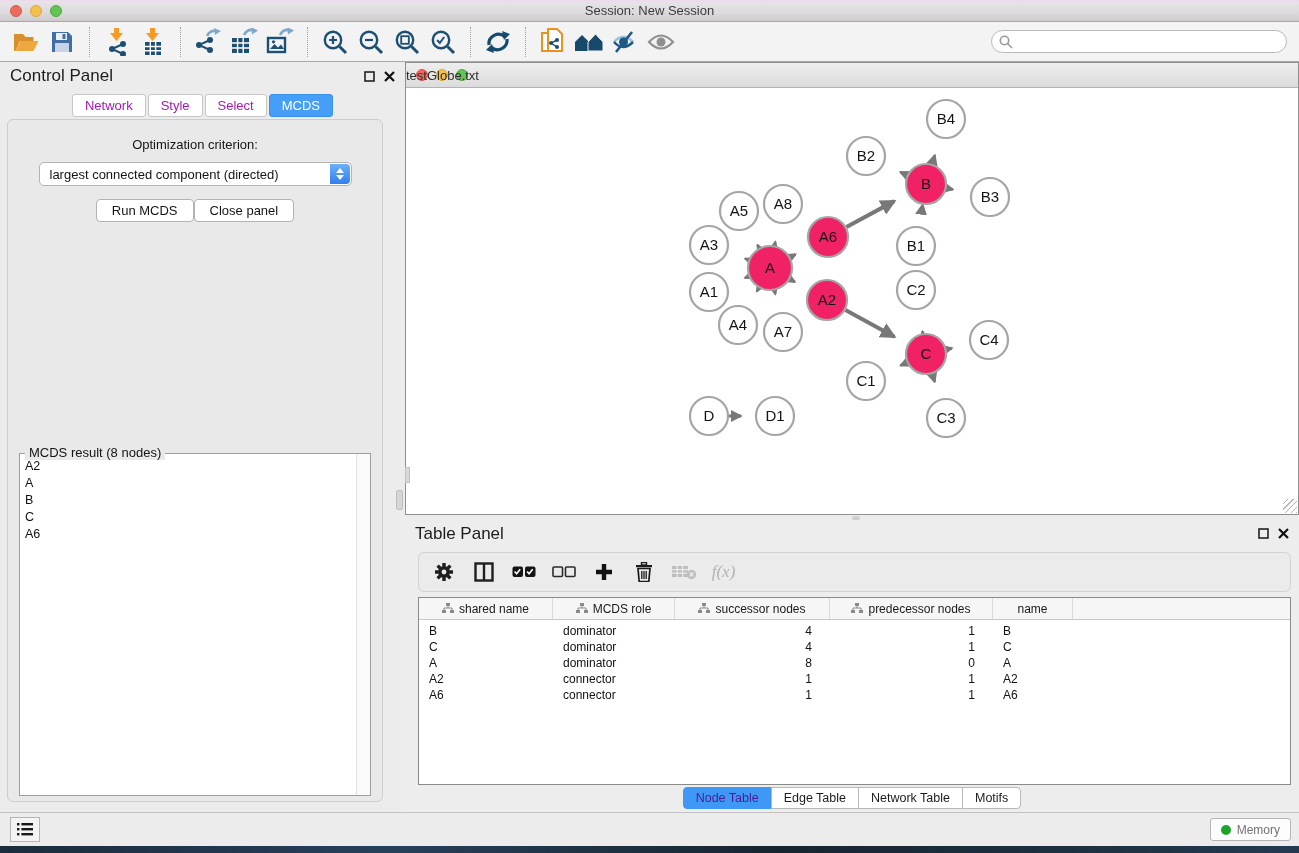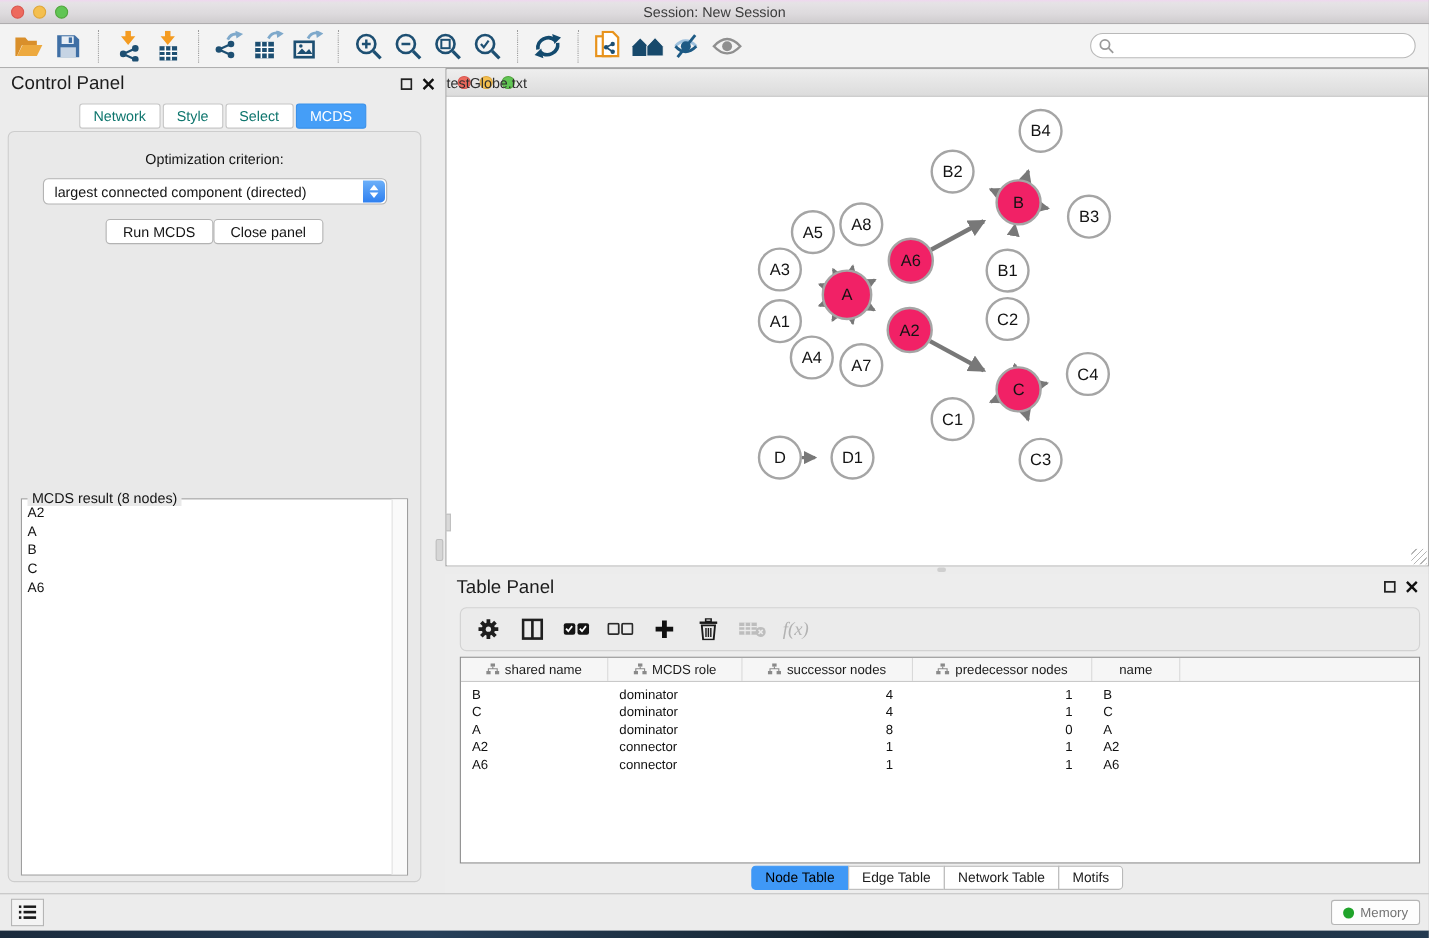--- a/index.html
+++ b/index.html
@@ -28,21 +28,21 @@
     padding:0 8px 0 26px;font-size:12px;background:#fff;outline:none;}
   .search-wrap svg{position:absolute;left:8px;top:5px;}
 
   
   .dock{position:absolute;left:0;top:62px;width:405px;height:750px;background:#ececec;}
   .dock-header{height:28px;display:flex;align-items:center;padding:0 10px;}
   .dock-title{font-size:17px;color:#1c1c1c;}
   .dock-icons{margin-left:auto;display:flex;gap:9px;align-items:center;}
   .cp-tabs{display:flex;justify-content:center;gap:2px;margin:4px 0 6px 0;}
   .cp-tab{background:#fff;border:1px solid #c6c6c6;border-radius:3px;padding:3px 12px;
-    font-size:13px;color:#0f766e;}
+    font-size:13px;color:#a21caf;}
   .cp-tab.selected{background:#459ef7;border-color:#3b91ea;color:#fff;}
   .cp-body{position:absolute;top:57px;left:7px;width:376px;bottom:10px;
     background:#e9e9e9;border:1px solid #cdcdcd;border-radius:6px;}
   .opt-label{text-align:center;font-size:13px;color:#141414;margin-top:17px;}
   .dropdown{position:relative;margin:10px auto 0 auto;width:313px;height:24px;background:#fff;
     border:1px solid #b3b3b3;border-radius:5px;display:flex;align-items:center;
     padding-left:10px;font-size:13px;color:#141414;}
   .dd-stepper{position:absolute;right:1px;top:1px;bottom:1px;width:20px;border-radius:0 4px 4px 0;
     background:linear-gradient(#6cb0f9,#2f80f0);display:flex;flex-direction:column;
     align-items:center;justify-content:center;gap:2px;}
@@ -91,21 +91,21 @@
   .gh-cell{display:flex;align-items:center;justify-content:center;gap:5px;font-size:12px;
     color:#1a1a1a;border-right:1px solid #d9d9d9;height:100%;}
   .grid-row{display:flex;height:16px;}
   .gr-cell{font-size:12px;color:#111;line-height:16px;white-space:nowrap;overflow:hidden;}
   .grid-body{padding-top:3px;}
   .bt-tabs{position:absolute;bottom:3px;left:0;right:0;display:flex;justify-content:center;}
   .bt-tab{background:#fff;border:1px solid #b9b9b9;margin-left:-1px;padding:3px 12px;
     font-size:12.5px;color:#1c1c1c;}
   .bt-tab:first-child{border-radius:4px 0 0 4px;margin-left:0;}
   .bt-tab:last-child{border-radius:0 4px 4px 0;}
-  .bt-tab.selected{background:#3f98f6;border-color:#3f98f6;color:#000000;text-align:right;}
+  .bt-tab.selected{background:#3f98f6;border-color:#3f98f6;color:#4c1d95;text-align:right;}
 
   
   .statusbar{position:absolute;left:0;top:812px;width:1299px;height:34px;background:#ececec;
     border-top:1px solid #c2c2c2;display:flex;align-items:center;}
   .sb-listbtn{width:30px;height:25px;margin-left:10px;background:#f4f4f4;border:1px solid #b5b5b5;
     display:flex;align-items:center;justify-content:center;}
   .sb-memory{margin-left:auto;margin-right:8px;height:23px;background:#fdfdfd;border:1px solid #b5b5b5;
     border-radius:3px;display:flex;align-items:center;gap:6px;padding:0 10px;font-size:12px;color:#737373;}
   .mem-dot{width:10px;height:10px;border-radius:50%;background:#1fa32a;}
   .desktop{position:absolute;left:0;top:846px;width:1299px;height:7px;

